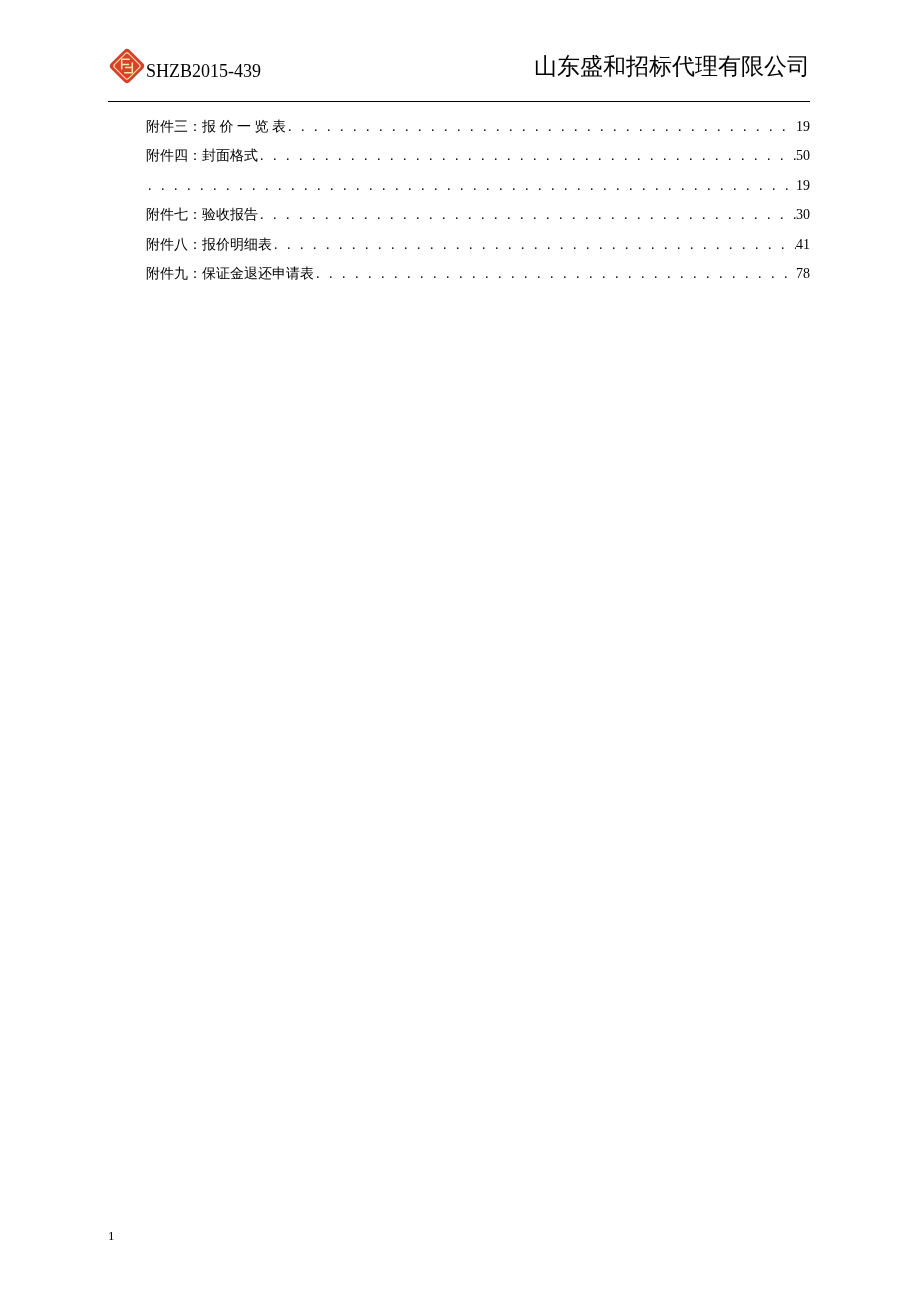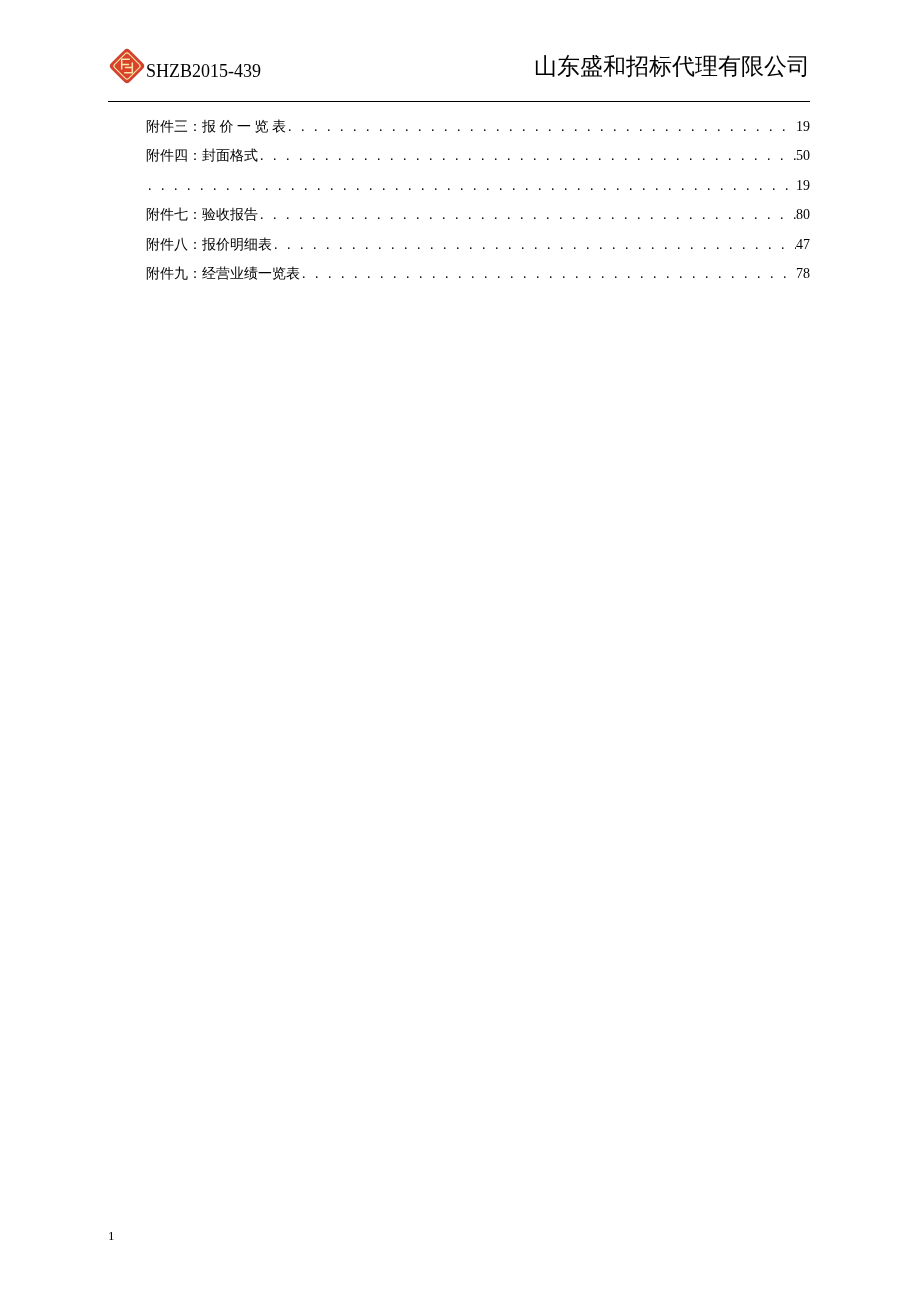--- a/index.html
+++ b/index.html
@@ -121,29 +121,29 @@
       <span class="toc-dots"></span>
       <span class="toc-page">50</span>
     </div>
     <div class="toc-entry">
       <span class="toc-dots"></span>
       <span class="toc-page">19</span>
     </div>
     <div class="toc-entry">
       <span class="toc-title">附件七：验收报告</span>
       <span class="toc-dots"></span>
-      <span class="toc-page">80</span>
+      <span class="toc-page">30</span>
     </div>
     <div class="toc-entry">
       <span class="toc-title">附件八：报价明细表</span>
       <span class="toc-dots"></span>
-      <span class="toc-page">47</span>
+      <span class="toc-page">41</span>
     </div>
     <div class="toc-entry">
-      <span class="toc-title">附件九：经营业绩一览表</span>
+      <span class="toc-title">附件九：保证金退还申请表</span>
       <span class="toc-dots"></span>
       <span class="toc-page">78</span>
     </div>
   </div>
 
 </div>
 
 <div class="page-number">1</div>
 
 </body></html>

